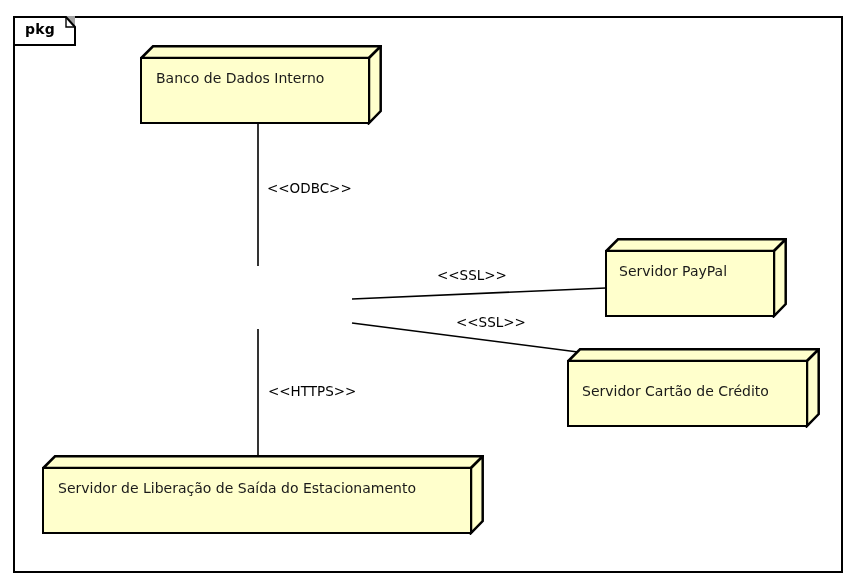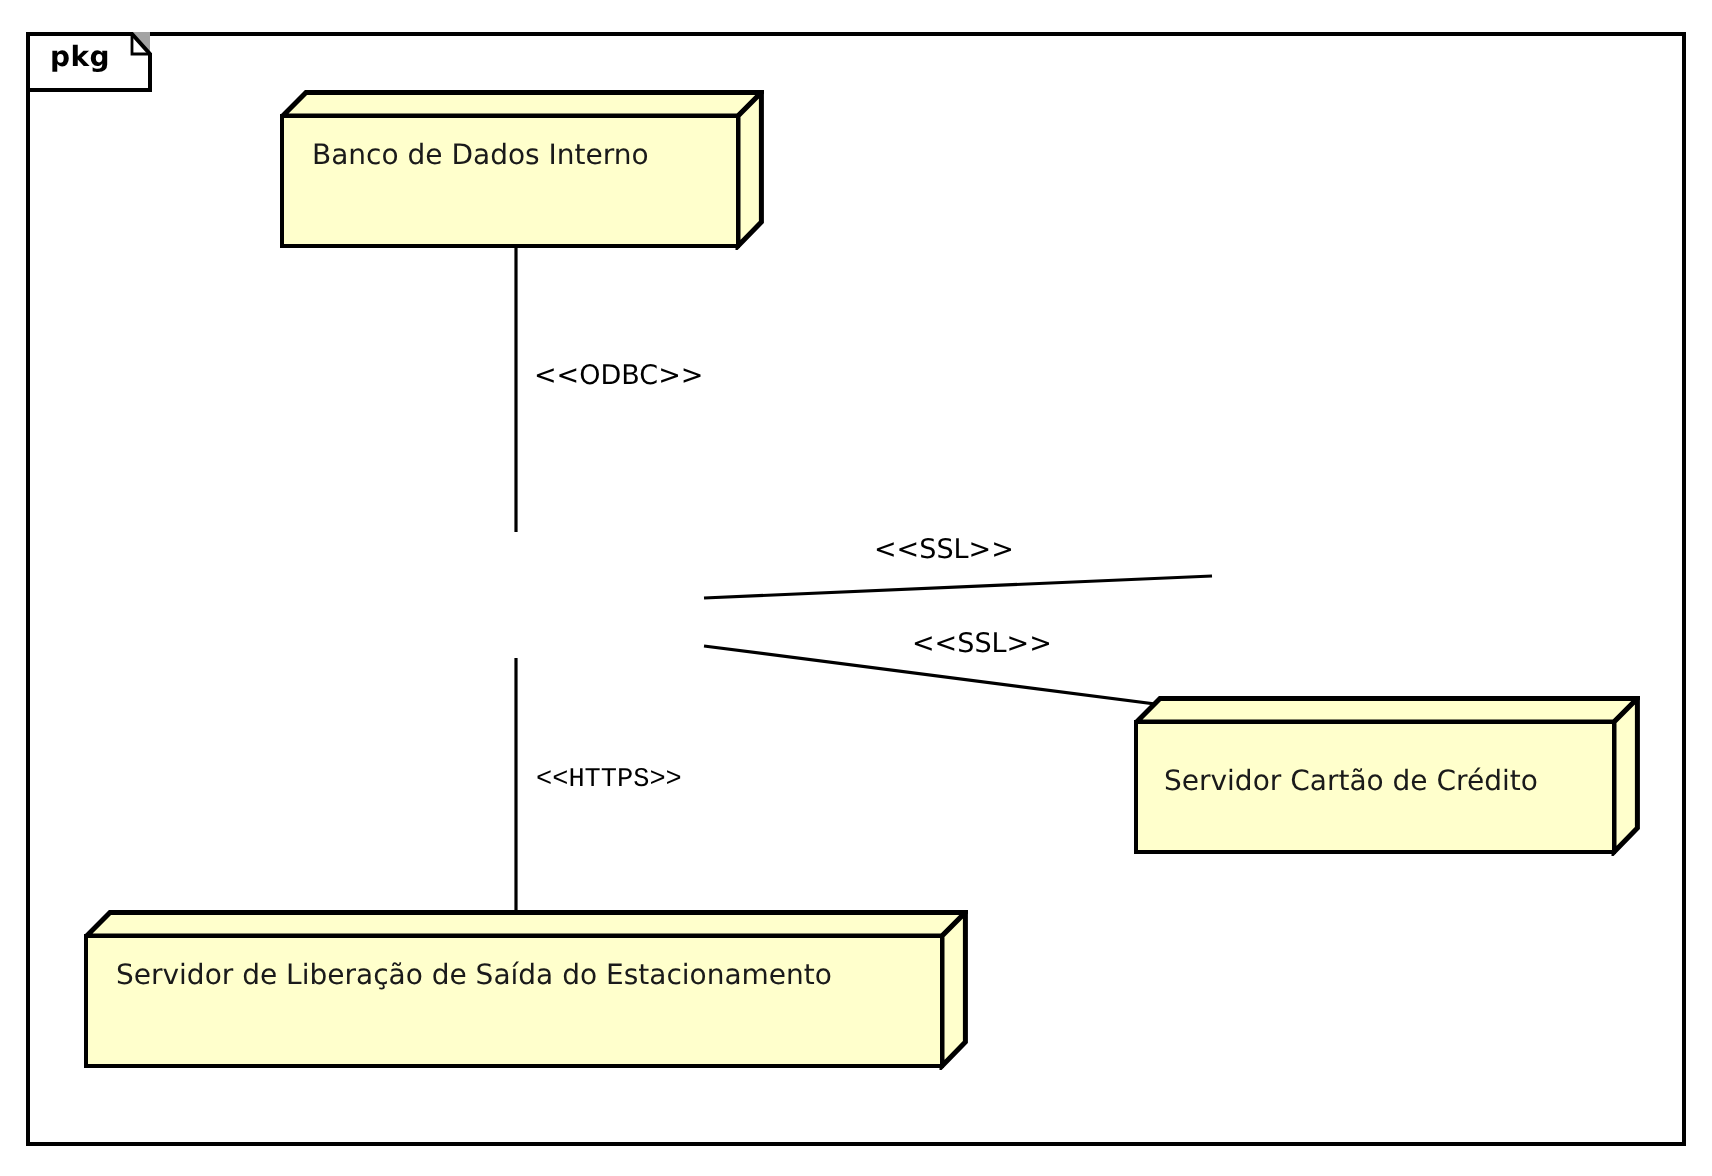--- a/index.html
+++ b/index.html
@@ -119,20 +119,28 @@
 
       <path d="M1.3,13 L13,1.3 L240.7,1.3 L229,13 Z" fill="#ffffcc" stroke="#000000" stroke-width="2.5" stroke-linejoin="miter"></path>
 
       <path d="M229,13 L240.7,1.3 L240.7,66 L229,78 Z" fill="#ffffcc" stroke="#000000" stroke-width="2.5" stroke-linejoin="miter"></path>
     </svg>
     <div class="face" style="top:12px; width:230px; height:67px;"></div>
     <span class="node-label" style="left:16px; top:25px;">Banco de Dados Interno</span>
   </div>
 
 
+  <div class="node" style="left:605px; top:238px; width:182px; height:80px;">
+    <svg class="depth" width="182" height="80" viewBox="0 0 182 80">
+      <path d="M1.3,13 L13,1.3 L180.7,1.3 L169,13 Z" fill="#ffffcc" stroke="#000000" stroke-width="2.5" stroke-linejoin="miter"></path>
+      <path d="M169,13 L180.7,1.3 L180.7,66 L169,78 Z" fill="#ffffcc" stroke="#000000" stroke-width="2.5" stroke-linejoin="miter"></path>
+    </svg>
+    <div class="face" style="top:12px; width:170px; height:67px;"></div>
+    <span class="node-label" style="left:14px; top:25px;">Servidor PayPal</span>
+  </div>
 
   <div class="node" style="left:567px; top:348px; width:253px; height:80px;">
     <svg class="depth" width="253" height="80" viewBox="0 0 253 80">
       <path d="M1.3,13 L13,1.3 L251.7,1.3 L240,13 Z" fill="#ffffcc" stroke="#000000" stroke-width="2.5" stroke-linejoin="miter"></path>
       <path d="M240,13 L251.7,1.3 L251.7,66 L240,78 Z" fill="#ffffcc" stroke="#000000" stroke-width="2.5" stroke-linejoin="miter"></path>
     </svg>
     <div class="face" style="top:12px; width:241px; height:67px;"></div>
     <span class="node-label" style="left:15px; top:25px;margin-top:10px;">Servidor Cartão de Crédito</span>
   </div>
 
@@ -144,15 +152,15 @@
     <div class="face" style="top:12px; width:430px; height:67px;"></div>
     <span class="node-label" style="left:16px; top:25px;">Servidor de Liberação de Saída do Estacionamento</span>
   </div>
 
   <span class="edge-label" style="left:267px; top:180px;">&lt;&lt;ODBC&gt;&gt;</span>
 
   <span class="edge-label" style="left:437px; top:267px;">&lt;&lt;SSL&gt;&gt;</span>
 
   <span class="edge-label" style="left:456px; top:314px;">&lt;&lt;SSL&gt;&gt;</span>
 
-  <span class="edge-label" style="left:268px; top:383px;font-family:Liberation Mono, monospace;">&lt;&lt;HTTPS&gt;&gt;</span>
+  <span class="edge-label" style="left:268px; top:383px;">&lt;&lt;HTTPS&gt;&gt;</span>
 
 </div>
 
 </body></html>

